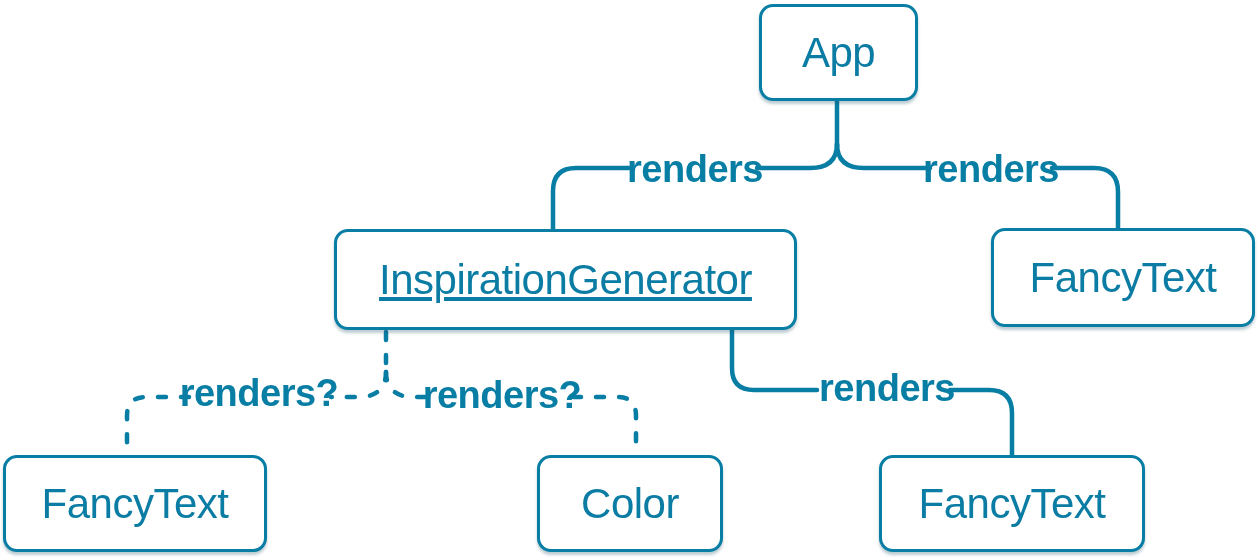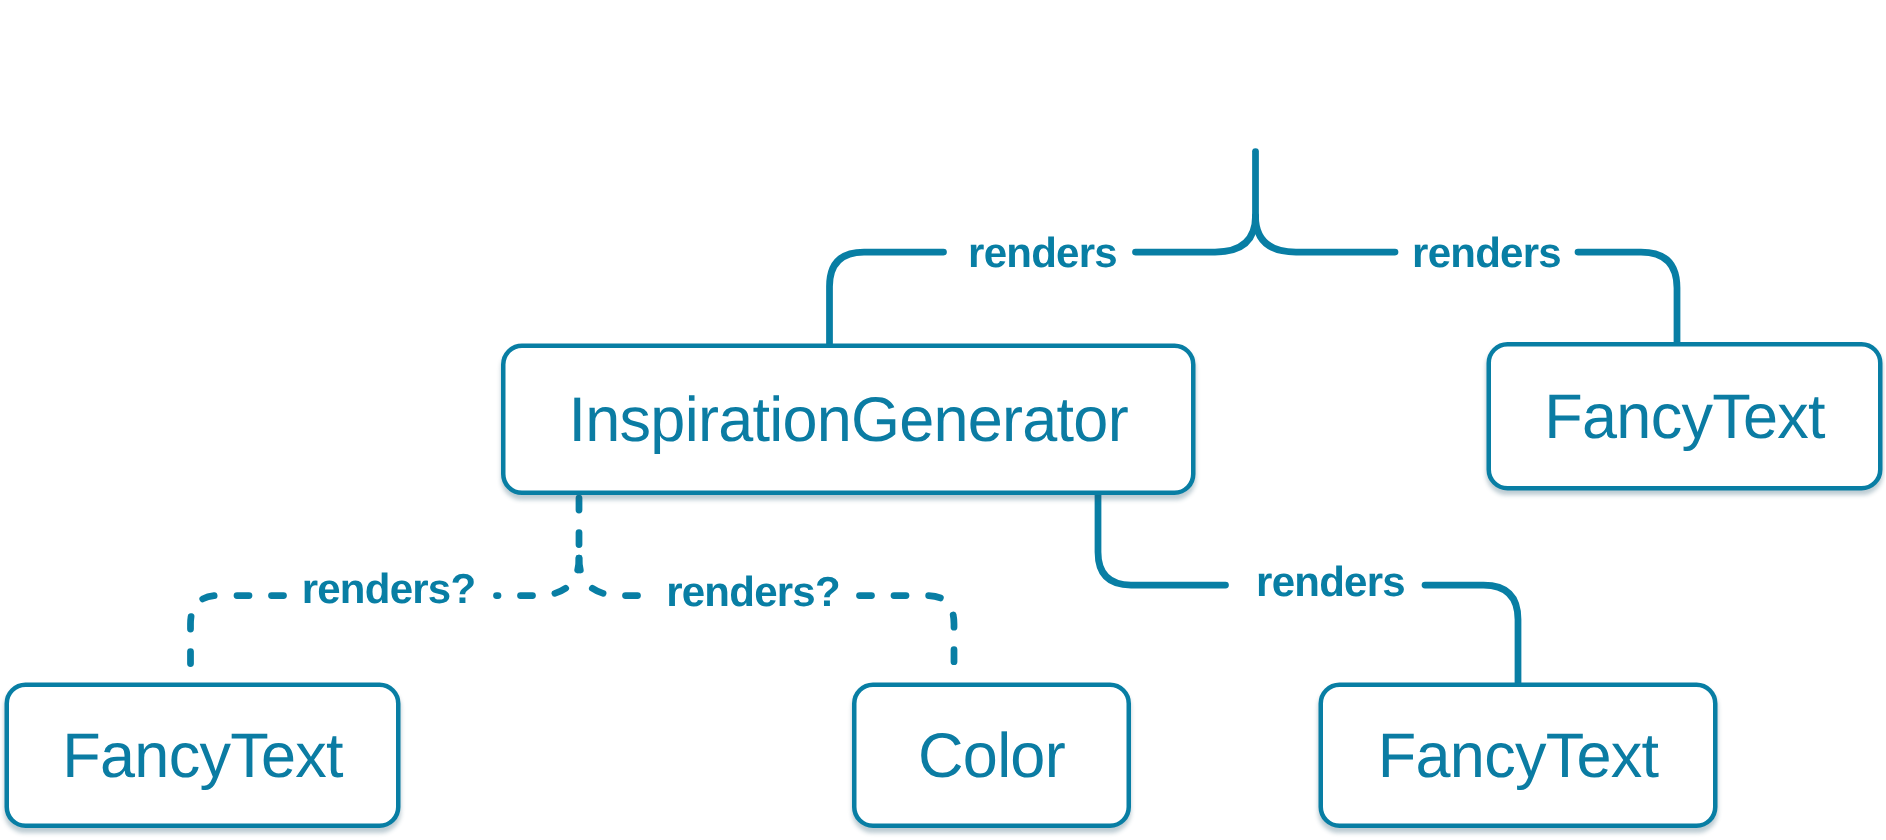--- a/index.html
+++ b/index.html
@@ -45,21 +45,21 @@
     color: #0b7ca3;
     font-size: 42px;
     font-weight: 500;
     letter-spacing: -0.5px;
     white-space: nowrap;
   }
   .edge-label {
     position: absolute;
     transform: translate(-50%, -50%);
     color: #087ea4;
-    font-size: 28px;
+    font-size: 38px;
     font-weight: 600;
     letter-spacing: -0.5px;
     white-space: nowrap;
     line-height: 1;
   }
 </style>
 </head>
 <body>
 
 <div class="diagram">
@@ -81,34 +81,37 @@
     <path class="edge dashed" d="M386,372 Q386,395 410,397 L432,397"></path>
     <path class="edge dashed" d="M573,397 L618,397 Q636,397 636,416 L636,453"></path>
   </svg>
 
   <span class="edge-label" style="left:695px; top:169px;">renders</span>
   <span class="edge-label" style="left:991px; top:169px;">renders</span>
   <span class="edge-label" style="left:259px; top:393px;">renders?</span>
   <span class="edge-label" style="left:502px; top:395px;">renders?</span>
   <span class="edge-label" style="left:887px; top:388px;">renders</span>
 
+  <div class="node" style="left:759px; top:4px; width:159px; height:97px;">
+    <span>App</span>
+  </div>
 
-  <div class="node" style="left:334px; top:229px; width:463px; height:101px;">
+  <div class="node" style="left:334px; top:229px; width:463px; height:101px;text-decoration:underline;">
     <span>InspirationGenerator</span>
   </div>
 
   <div class="node" style="left:991px; top:228px; width:264px; height:99px;">
     <span>FancyText</span>
   </div>
 
   <div class="node" style="left:3px; top:455px; width:264px; height:97px;">
     <span>FancyText</span>
   </div>
 
-  <div class="node" style="left:537px; top:455px; width:186px; height:97px;margin-left:31px;">
+  <div class="node" style="left:537px; top:455px; width:186px; height:97px;">
     <span>Color</span>
   </div>
 
   <div class="node" style="left:879px; top:455px; width:266px; height:97px;">
     <span>FancyText</span>
   </div>
 
 </div>
 
 </body></html>

